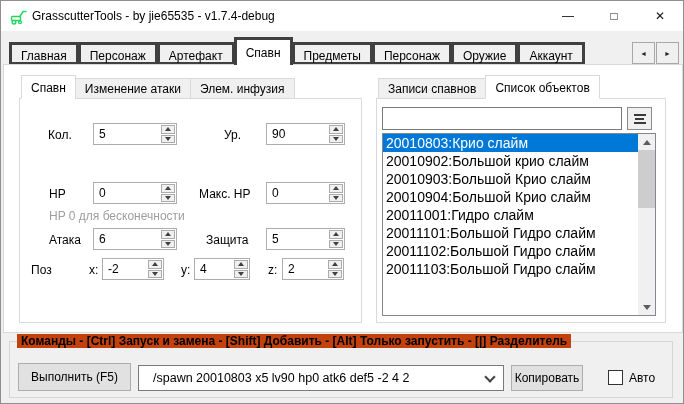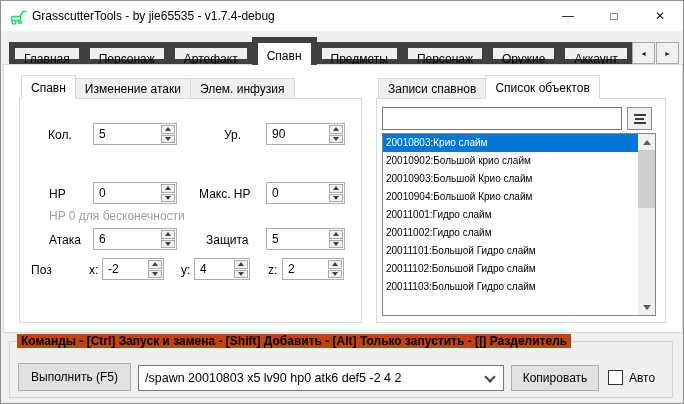--- a/index.html
+++ b/index.html
@@ -12,21 +12,21 @@
   .title-icon { position:absolute; left:9px; top:7px; }
   .title-text { position:absolute; left:31px; top:8px; font-size:12px; white-space:nowrap; }
   .winbtns { position:absolute; right:0; top:0; display:flex; height:30px; }
   .winbtn { width:46px; height:30px; display:flex; align-items:center; justify-content:center;
             font-size:12px; color:#111; background:#fff; }
 
   
   .tabstrip { position:absolute; left:8px; top:36px; width:624px; height:28px;
               display:flex; align-items:flex-end; overflow:hidden; white-space:nowrap; }
   .tab { height:23px; padding:4px 9px 0 9px; background:#f0f0f0;
-         border:6px solid #404040; margin-left:-1px; flex:0 0 auto; }
+         border:3px solid #404040; margin-left:-1px; flex:0 0 auto; }
   .tab:first-child { margin-left:0; }
   .tab.active { height:28px; padding-top:6px; background:#fff; border-bottom:none;
                 position:relative; z-index:4; }
   .tabscroll { position:absolute; right:4px; top:41px; display:flex; z-index:5; }
   .scrollbtn { width:23px; height:22px; background:#f0f0f0; border:1px solid #a8a8a8;
                display:flex; align-items:center; justify-content:center;
                font-size:7px; color:#222; margin-left:1px; }
 
   
   .mainpage { position:absolute; left:2px; top:63px; width:680px; height:269px;
@@ -60,41 +60,41 @@
   .menubtn { position:absolute; left:626px; top:106px; width:25px; height:23px;
              background:#f0f0f0; border:1px solid #8b8b8b; z-index:3;
              display:flex; align-items:center; justify-content:center; }
   .bars { width:12px; }
   .bars i { display:block; height:2px; background:#3a3a3a; margin:2px auto; width:12px; }
   .bars i.mid { width:9px; }
 
   .listbox { position:absolute; left:381px; top:132px; width:274px; height:183px;
              background:#fff; border:1px solid #828790; z-index:3; overflow:hidden; }
   .listitems { position:absolute; left:0; top:0; right:17px; }
-  .item { height:18px; line-height:18px; padding-left:3px; white-space:nowrap; overflow:hidden; font-size:10px; }
+  .item { height:18px; line-height:18px; padding-left:3px; white-space:nowrap; overflow:hidden; font-size:14px; }
   .item.selected { background:#0078d7; color:#fff; }
   .vscroll { position:absolute; right:0; top:0; width:17px; height:100%; background:#f0f0f0; }
   .varrow { position:absolute; left:0; width:17px; height:16px; display:flex; align-items:center; justify-content:center; }
   .varrow.down { bottom:0; }
   .vthumb { position:absolute; left:0; top:16px; width:17px; height:58px; background:#cdcdcd; }
   .tri.gup { border-left:4px solid transparent; border-right:4px solid transparent; border-bottom:5px solid #5c5c5c; }
   .tri.gdown { border-left:4px solid transparent; border-right:4px solid transparent; border-top:5px solid #5c5c5c; }
 
   
   .groupbox { position:absolute; left:8px; top:340px; width:664px; height:57px;
               border:1px solid #d5d5d5; }
   .grouplabel { position:absolute; left:16px; top:333px; background:#c2410c; padding:0 4px;
                 white-space:nowrap; z-index:2;font-weight:bold; }
   .btn { position:absolute; background:#e1e1e1; border:1px solid #adadad; text-align:left;
          display:flex; align-items:center; justify-content:center; z-index:2; }
   .run-btn { left:17px; top:362px; width:113px; height:28px; }
-  .copy-btn { left:510px; top:364px; width:88px; height:26px; }
+  .copy-btn { left:510px; top:364px; width:72px; height:26px; }
   .combo { position:absolute; left:137px; top:364px; width:366px; height:26px; background:#fff;
            border:1px solid #7a7a7a; z-index:2; display:flex; align-items:center; }
-  .combo-text { flex:1; padding-left:6px; white-space:nowrap; overflow:hidden; font-size:12.5px; }
+  .combo-text { flex:1; padding-left:14px; white-space:nowrap; overflow:hidden; font-size:12.5px; }
   .chev { width:8px; height:8px; border-right:2px solid #444; border-bottom:2px solid #444;
           transform:rotate(45deg); margin:-3px 9px 0 0; flex:0 0 auto; }
   .checkbox { position:absolute; left:607px; top:369px; width:15px; height:15px;
               background:#fff; border:1px solid #333; z-index:2; }
   .checklabel { position:absolute; left:628px; top:370px; z-index:2; }
 </style>
 </head>
 <body>
 
 <div class="win">
@@ -273,21 +273,20 @@
       </span>
   </div>
 
   <div class="listbox">
     <div class="listitems">
       <div class="item selected">20010803:Крио слайм</div>
       <div class="item">20010902:Большой крио слайм</div>
       <div class="item">20010903:Большой Крио слайм</div>
       <div class="item">20010904:Большой Крио слайм</div>
       <div class="item">20011001:Гидро слайм</div>
-      <div class="item">20011002:Гидро слайм</div>
       <div class="item">20011101:Большой Гидро слайм</div>
       <div class="item">20011102:Большой Гидро слайм</div>
       <div class="item">20011103:Большой Гидро слайм</div>
     </div>
     <div class="vscroll">
       <div class="varrow">
           <i class="tri gup"></i>
         </div>
       <div class="vthumb"></div>
       <div class="varrow down">

